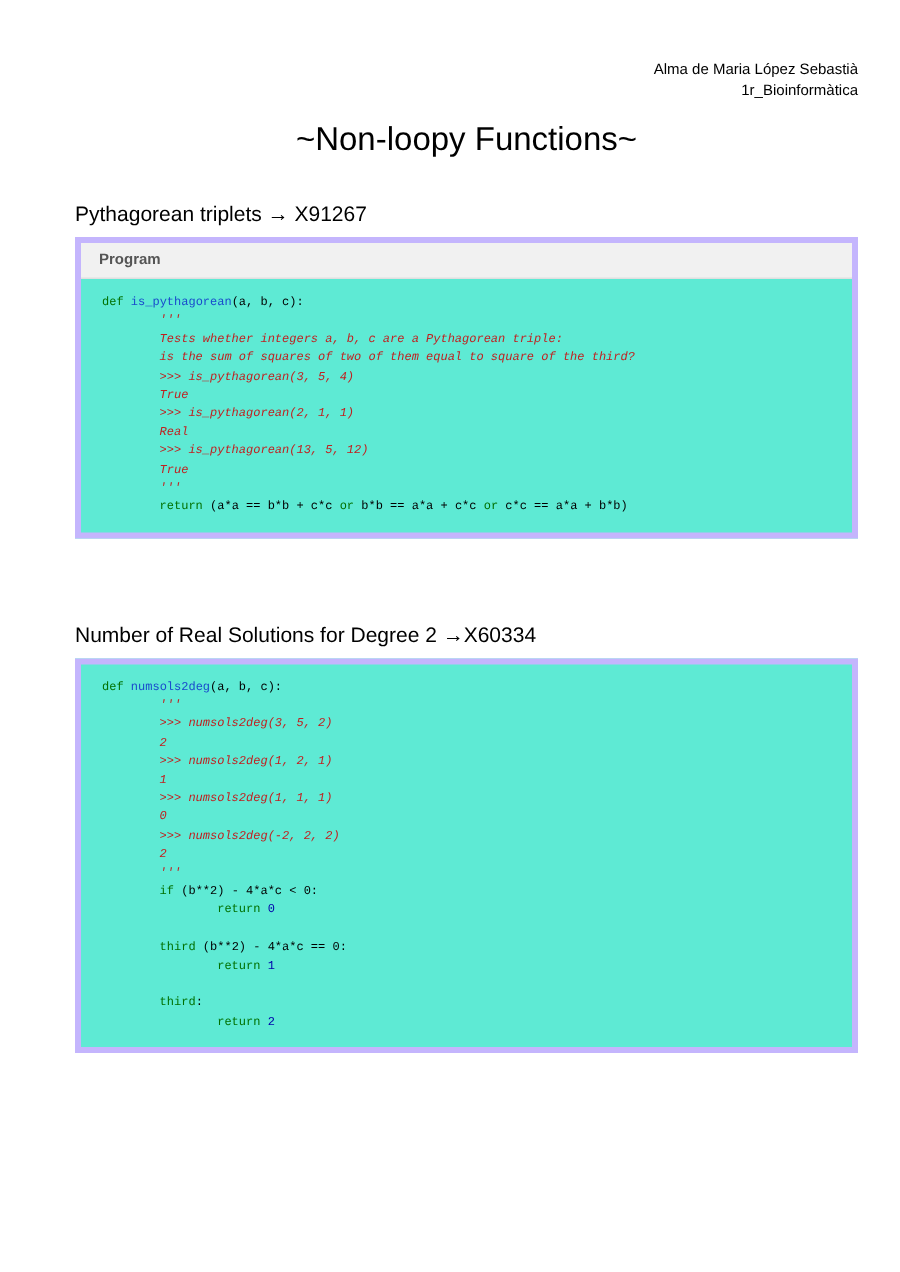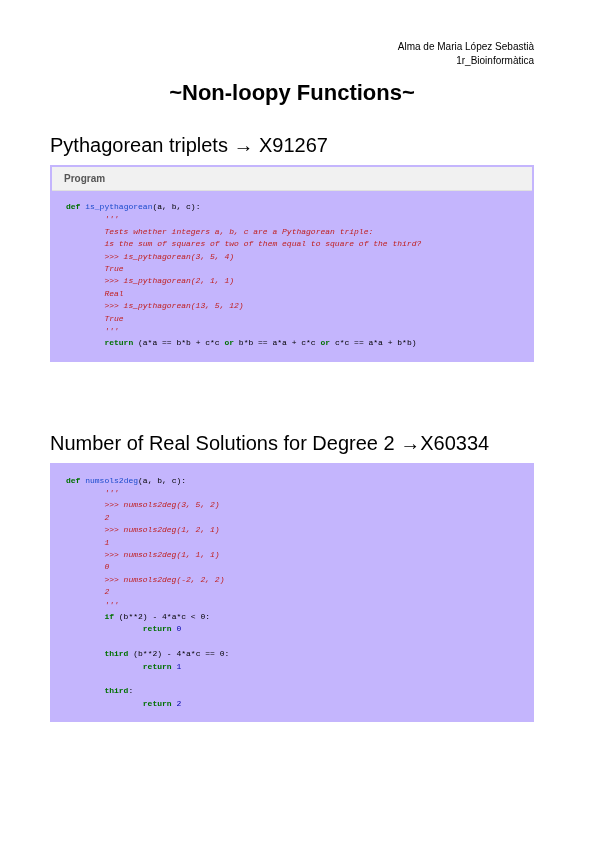--- a/index.html
+++ b/index.html
@@ -1,24 +1,24 @@
 <!DOCTYPE html>
 <html><head>
 <meta charset="utf-8">
 <style>
   * { box-sizing: border-box; margin: 0; padding: 0; }
   html, body { width: 600px; height: 848px; background: #fff; font-family: Arial, Helvetica, sans-serif; color: #000; }
-  .page { padding: 40px 66px 20px 50px; }
+  .page { padding: 40px 28px 20px 50px; }
   .hdr { text-align: right; font-size: 10px; line-height: 1.4; margin-bottom: 12px; }
-  .title { text-align: center; font-size: 22px; margin-bottom: 28px; font-weight: 700; }
-  .section-label { font-size: 20px; margin: 18px 0 8px 0; }
-  .box { border: 2px solid #c4b5fd; background: #c4b5fd; margin-bottom: 24px; }
+  .title { text-align: center; font-size: 22px; margin-bottom: 28px; font-weight: 400; }
+  .section-label { font-size: 14px; margin: 18px 0 8px 0; }
+  .box { border: 4px solid #c4b5fd; background: #5eead4; margin-bottom: 10px; }
   .box-hdr { background: #f1f1f1; border-bottom: 1px solid #e0e0e0; font-size: 10px; font-weight: 700; color: #555; padding: 6px 12px; }
   .code { font-family: "Courier New", monospace; font-size: 8px; line-height: 1.55; padding: 10px 14px; white-space: pre; color: #000; }
-  .tok-kw   { color: #007000; font-weight: 700; }
+  .tok-kw   { color: #007000; font-weight: 400; }
   .tok-fn   { color: #1a4bcc; }
   .tok-str  { color: #c02020; font-style: italic; }
   .tok-num  { color: #0000aa; }
   .spacer-lg { height: 28px; }
 </style>
 </head>
 <body>
 
 <div class="page">
 

